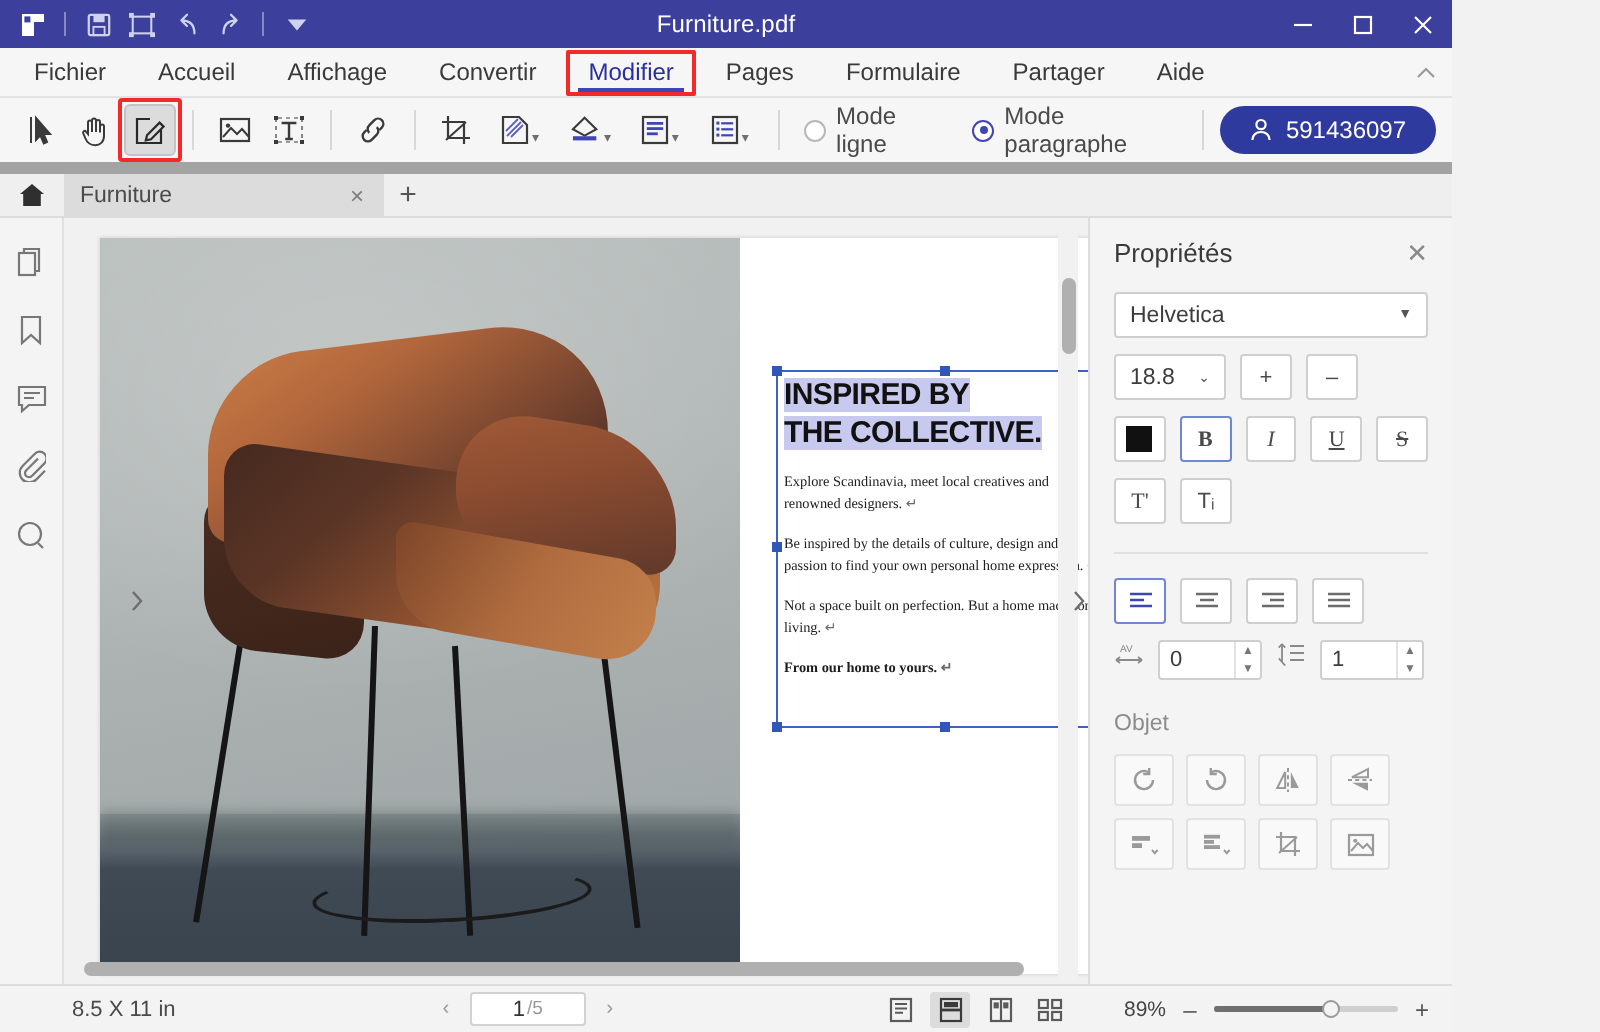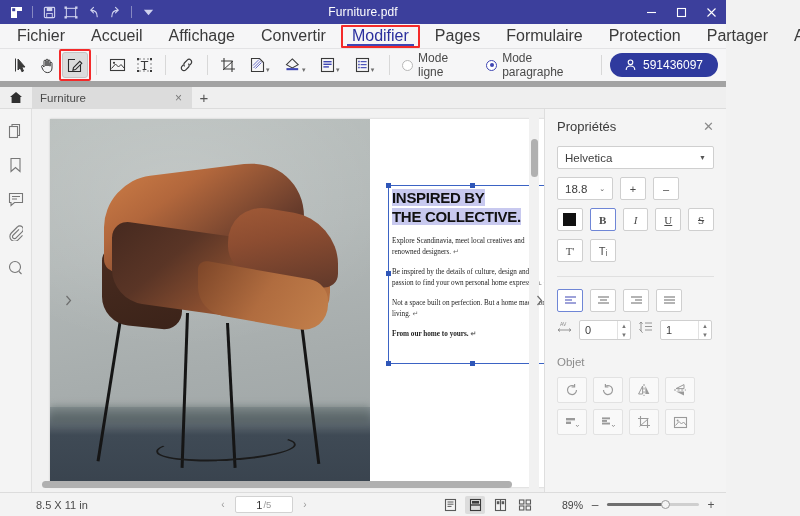--- a/index.html
+++ b/index.html
@@ -34,21 +34,21 @@
     width: 30px; height: 24px; display: flex; align-items: center; justify-content: center;
   }
 
   
   .menubar {
     height: 25px; background: #f6f6f7; border-bottom: 1px solid #e3e3e5;
     display: flex; align-items: stretch; position: relative; flex: none;
     padding-left: 4px;
   }
   .mtab {
-    padding: 0 13px; display: flex; align-items: center; font-size: 16px;
+    padding: 0 13px; display: flex; align-items: center; font-size: 12px;
     color: #3a3a3a; position: relative; white-space: nowrap;
   }
   .mtab.active { color: #2b2f9e; font-weight: normal; }
   .mtab.active::after {
     content: ""; position: absolute; left: 8px; right: 8px; bottom: 2px;
     height: 2px; background: #3f46b3;
   }
   .mtab.boxed::before {
     content: ""; position: absolute; left: 2px; right: 2px; top: 1px; bottom: 0px;
     border: 2px solid #f42a2a; border-radius: 1px; pointer-events: none;
@@ -347,21 +347,20 @@
   </div>
 
   <div class="menubar">
     <div class="mtab">Fichier</div>
     <div class="mtab">Accueil</div>
     <div class="mtab">Affichage</div>
     <div class="mtab">Convertir</div>
     <div class="mtab active boxed">Modifier</div>
     <div class="mtab">Pages</div>
     <div class="mtab">Formulaire</div>
-    <div class="mtab">Protection</div>
     <div class="mtab">Partager</div>
     <div class="mtab">Aide</div>
     <div class="menu-collapse">
       <svg width="10" height="7" viewBox="0 0 10 7">
           <path d="M1 5.5L5 1.5l4 4" fill="none" stroke="#9a9a9a" stroke-width="1.1"></path>
         </svg>
     </div>
   </div>
 
   <div class="toolbar">

